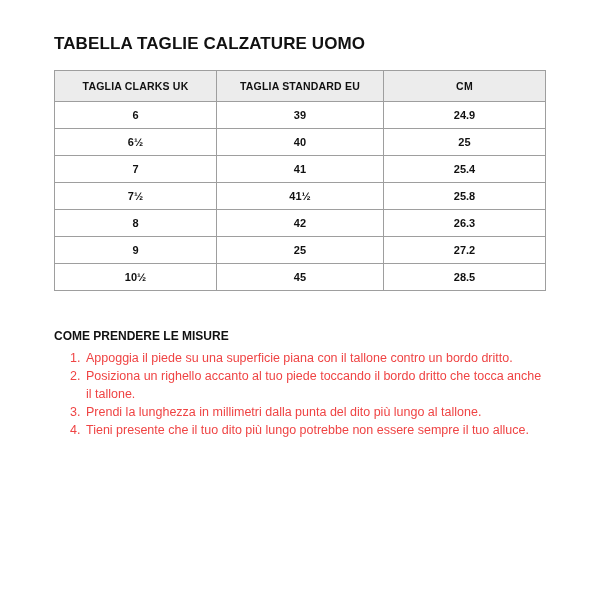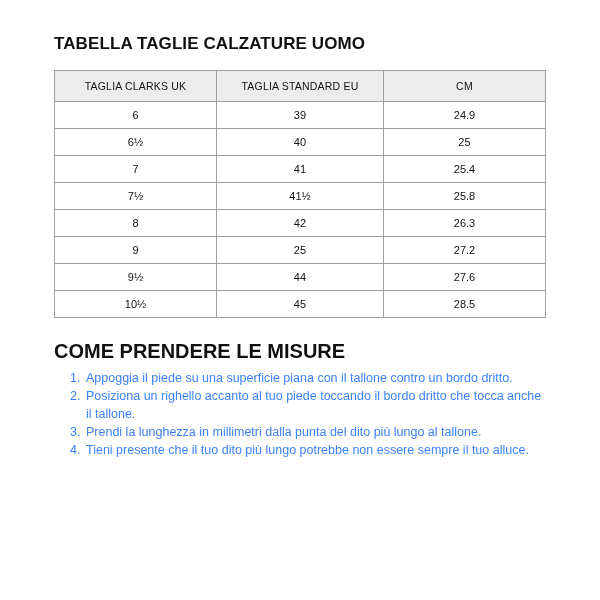--- a/index.html
+++ b/index.html
@@ -31,51 +31,51 @@
   table.size-table {
     border-collapse: collapse;
     width: 492px;
     table-layout: fixed;
   }
   table.size-table th,
   table.size-table td {
     border: 1px solid #9e9e9e;
     text-align: center;
     font-size: 11px;
-    font-weight: normal;
+    font-weight: bold;
     color: #111111;
   }
   table.size-table thead th {
     background: #ececec;
     height: 30px;
     padding: 0 4px;
     font-size: 10.5px;
     letter-spacing: 0.2px;
   }
   table.size-table tbody td {
     height: 26px;
     padding: 0 4px;
     background: #ffffff;
   }
   .col-1 { width: 33%; }
   .col-2 { width: 34%; }
   .col-3 { width: 33%; }
 
   h2.subtitle {
-    font-size: 20px;
+    font-size: 12px;
     font-weight: bold;
-    margin: 22px 0 7px 0;
+    margin: 38px 0 7px 0;
     color: #111111;
   }
   ol.steps {
     margin: 0;
     padding-left: 30px;
     font-size: 12.5px;
     line-height: 1.38;
-    color: #3b82f6;
+    color: #ef4444;
   }
   ol.steps li {
     margin: 0 0 1px 0;
     padding-left: 2px;
   }
 </style>
 </head>
 <body>
 
 <div class="page">
@@ -120,25 +120,20 @@
         <td>8</td>
         <td>42</td>
         <td>26.3</td>
       </tr>
       <tr>
         <td>9</td>
         <td>25</td>
         <td>27.2</td>
       </tr>
       <tr>
-        <td>9½</td>
-        <td>44</td>
-        <td>27.6</td>
-      </tr>
-      <tr>
         <td>10½</td>
         <td>45</td>
         <td>28.5</td>
       </tr>
     </tbody>
   </table>
 
   <h2 class="subtitle">COME PRENDERE LE MISURE</h2>
 
   <ol class="steps">

